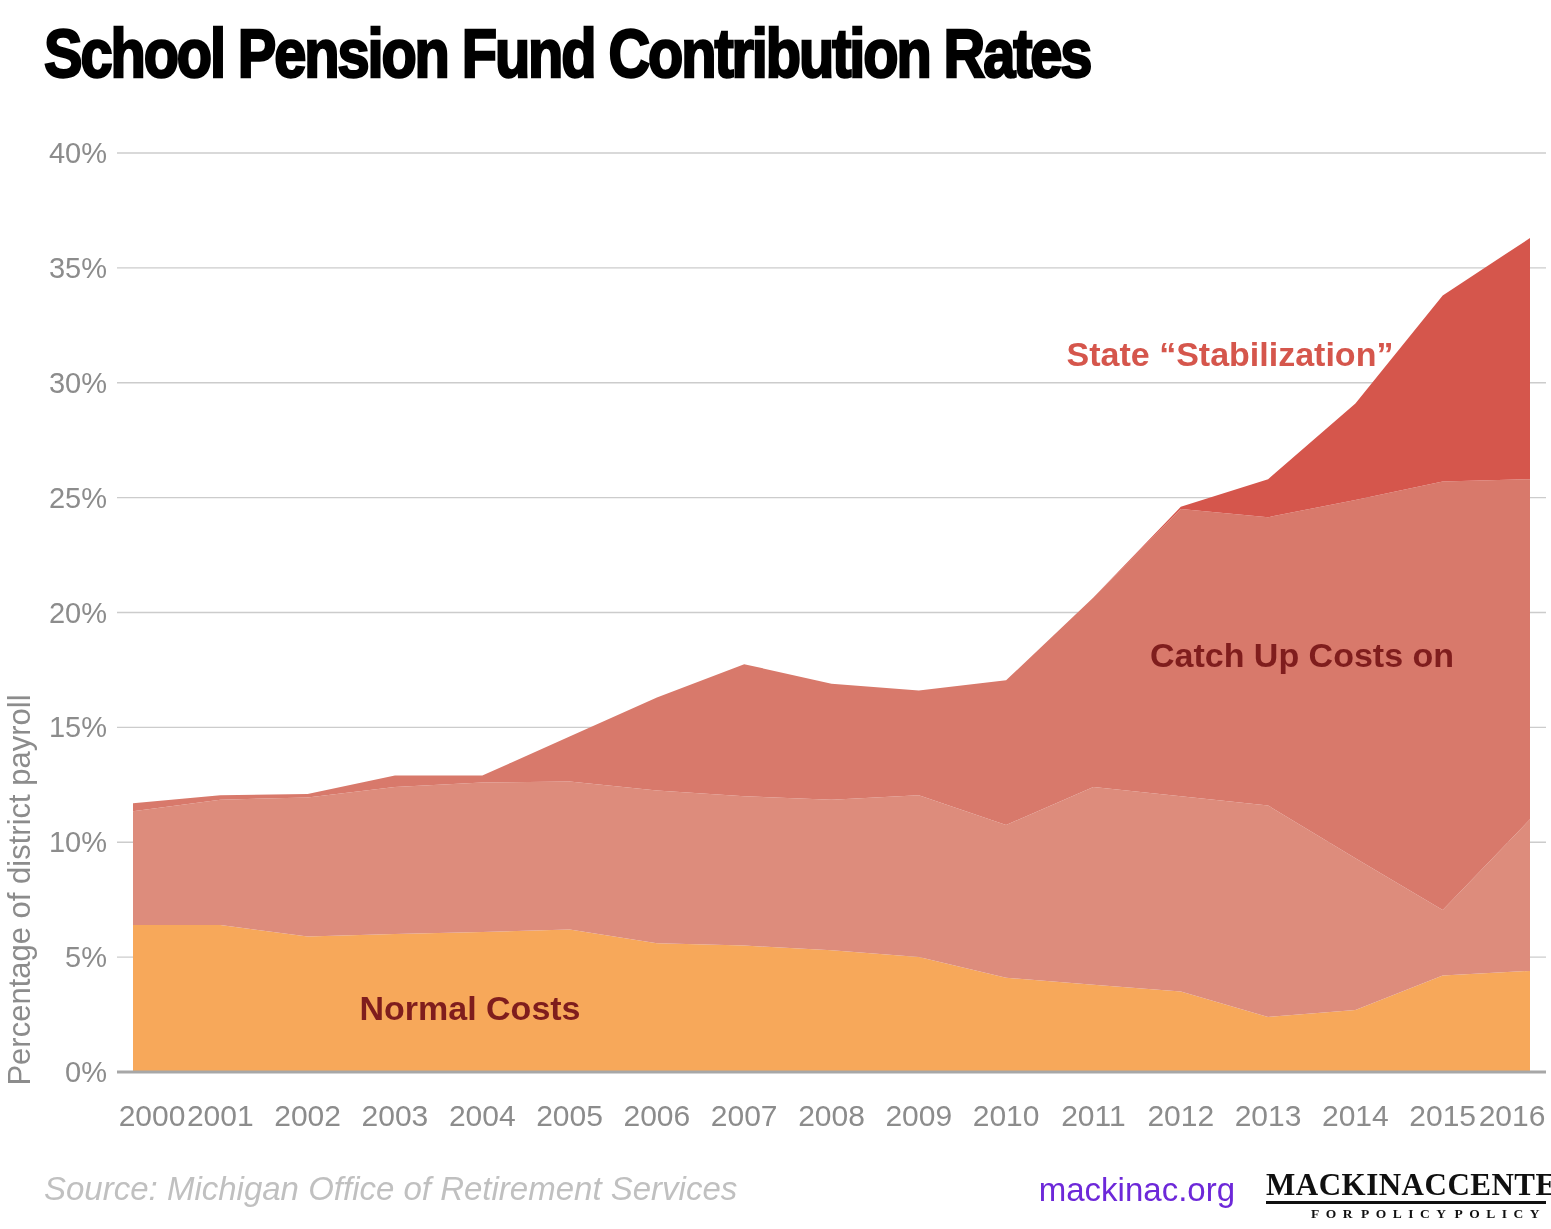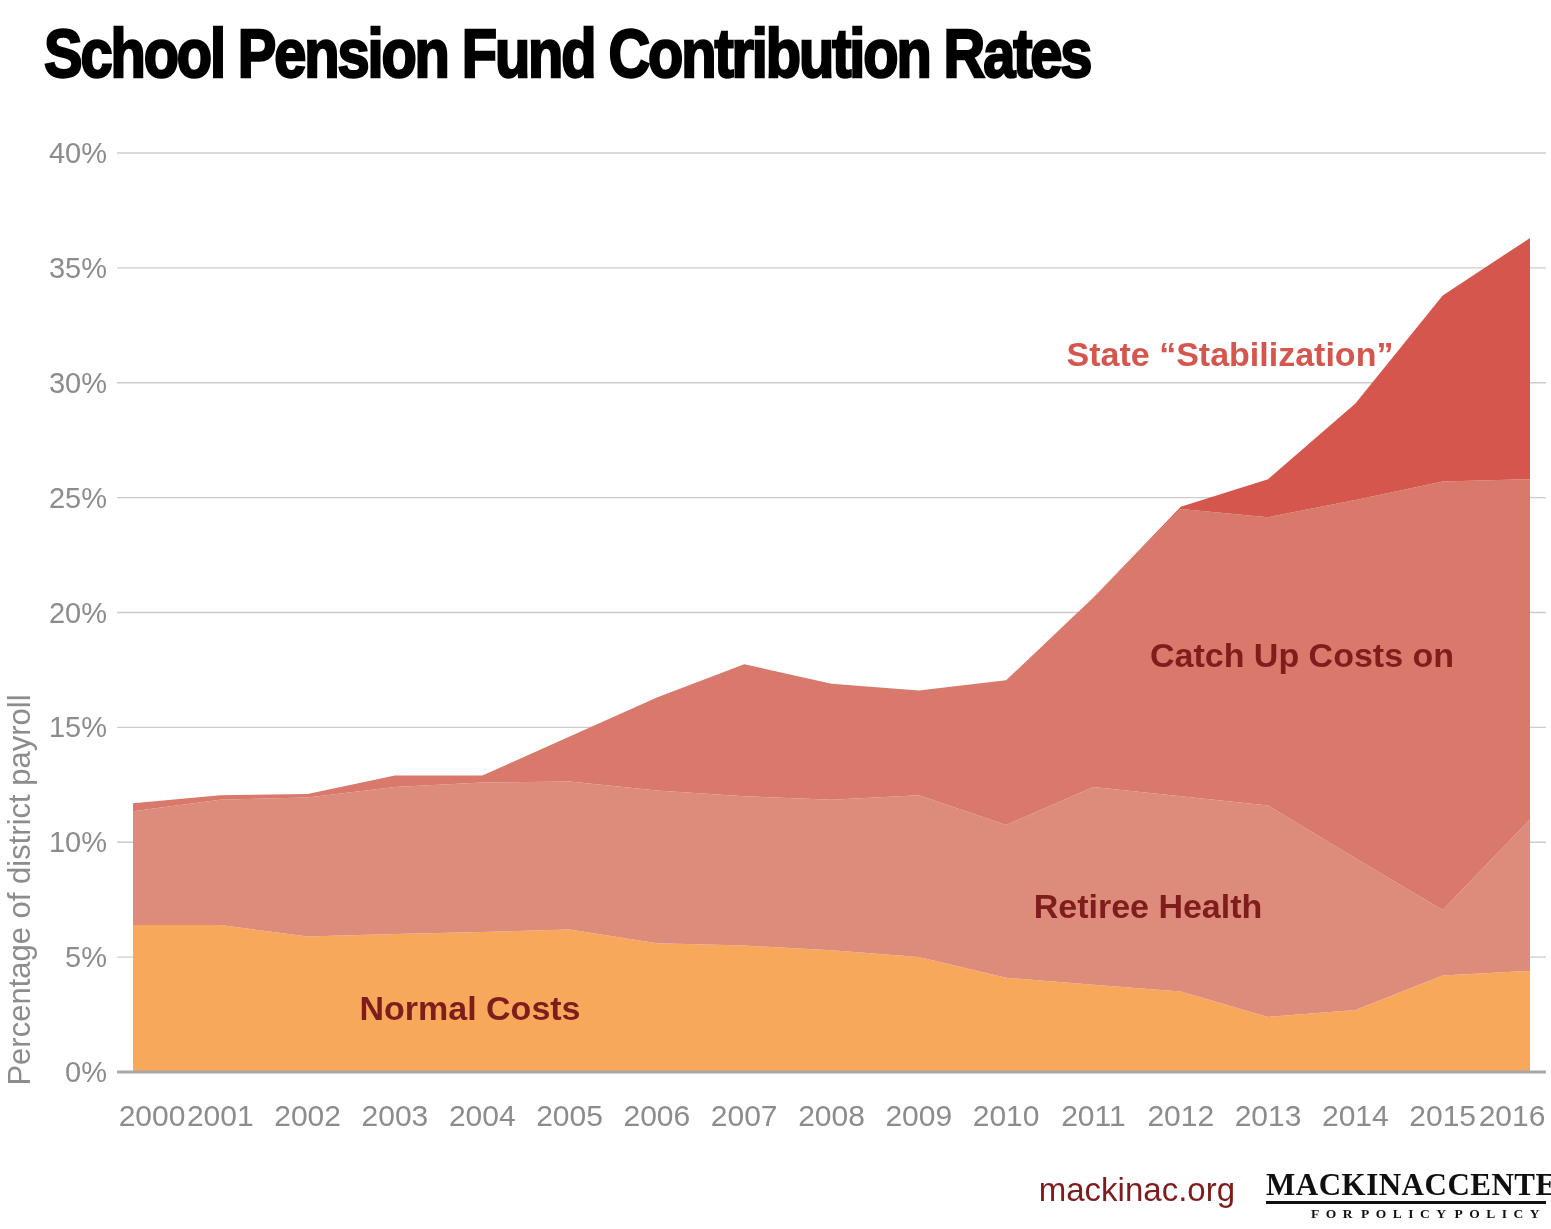--- a/index.html
+++ b/index.html
@@ -18,21 +18,21 @@
   .area-label{position:absolute;font-weight:bold;color:#7f1d1d;
     font-size:34px;text-align:center;line-height:44px;white-space:nowrap;}
   .label-normal{left:320px;top:986px;width:300px;}
   .label-retiree{left:998px;top:884px;width:300px;}
   .label-catchup{left:1112px;top:633px;width:380px;}
   .label-stab{left:1030px;top:304px;width:400px;margin-top:28px;}
 
   .footer-source{position:absolute;left:44px;top:1170px;font-size:33px;
     font-style:italic;color:#c0c0c0;white-space:nowrap;}
   .footer-site{position:absolute;left:990px;top:1171px;width:245px;
-    font-size:33px;color:#7f1d1d;text-align:right;white-space:nowrap;}
+    font-size:33px;color:#6d28d9;text-align:right;white-space:nowrap;}
 
   .logo{position:absolute;left:1266px;top:1154px;width:280px;height:68px;
     font-family:"Liberation Serif","DejaVu Serif",serif;color:#101010;text-align:right;}
   .logo-row{display:flex;align-items:flex-end;justify-content:space-between;height:48px;}
   .logo-word{font-size:31px;font-weight:600;letter-spacing:.5px;line-height:1;
     padding-bottom:2px;}
   .logo-mitten{width:44px;height:52px;position:relative;top:5px;z-index:2;}
   .logo-rule{height:3px;background:#101010;margin-top:-1px;}
   .logo-tagline{display:flex;justify-content:space-between;margin-top:3px;
     font-size:13.5px;font-weight:600;letter-spacing:6.5px;line-height:1;margin-left:45px;}
@@ -82,28 +82,28 @@
       <text x="1355.375" y="1126" text-anchor="middle" font-size="30" fill="#8C8C8C">2014</text>
       <text x="1442.6875" y="1126" text-anchor="middle" font-size="30" fill="#8C8C8C">2015</text>
       <text x="1512" y="1126" text-anchor="middle" font-size="30" fill="#8C8C8C">2016</text>
       <text x="30" y="890" text-anchor="middle" font-size="31" fill="#8C8C8C" transform="rotate(-90 30 890)">Percentage of district payroll</text>
     </svg>
 
   <div class="page-title">School Pension Fund Contribution Rates</div>
 
   <div class="area-label label-normal">Normal Costs</div>
 
-  <div class="area-label label-retiree">Retiree Health</div>
 
   <div class="area-label label-catchup">
     <div>Catch Up Costs on</div>
   </div>
 
   <div class="area-label label-stab" style="color: rgb(213, 86, 76);">State “Stabilization”</div>
 
+  <div class="footer-source">Source: Michigan Office of Retirement Services</div>
 
   <div class="footer-site">mackinac.org</div>
 
   <div class="logo">
     <div class="logo-row">
       <span class="logo-word">MACKINAC</span>
       <svg class="logo-mitten" viewBox="0 0 48 54">
         <path d="M3 17 Q8 9 14 12 Q19 5 26 8 Q32 6 38 12 L35 17 Q28 13 21 14.5 Q11 14.5 5 20 Z" fill="#17798C"></path>
         <path d="M14 20 Q10.5 27 11.5 34 Q11.5 43 16 51 L37 51 Q40 42 38 34 Q43 30 45 24 L40 19.5 Q38 25 34.5 27.5 Q32.5 22 28 18.5 Q21 15.5 16.5 17 Z" fill="#17798C"></path>
       </svg>

